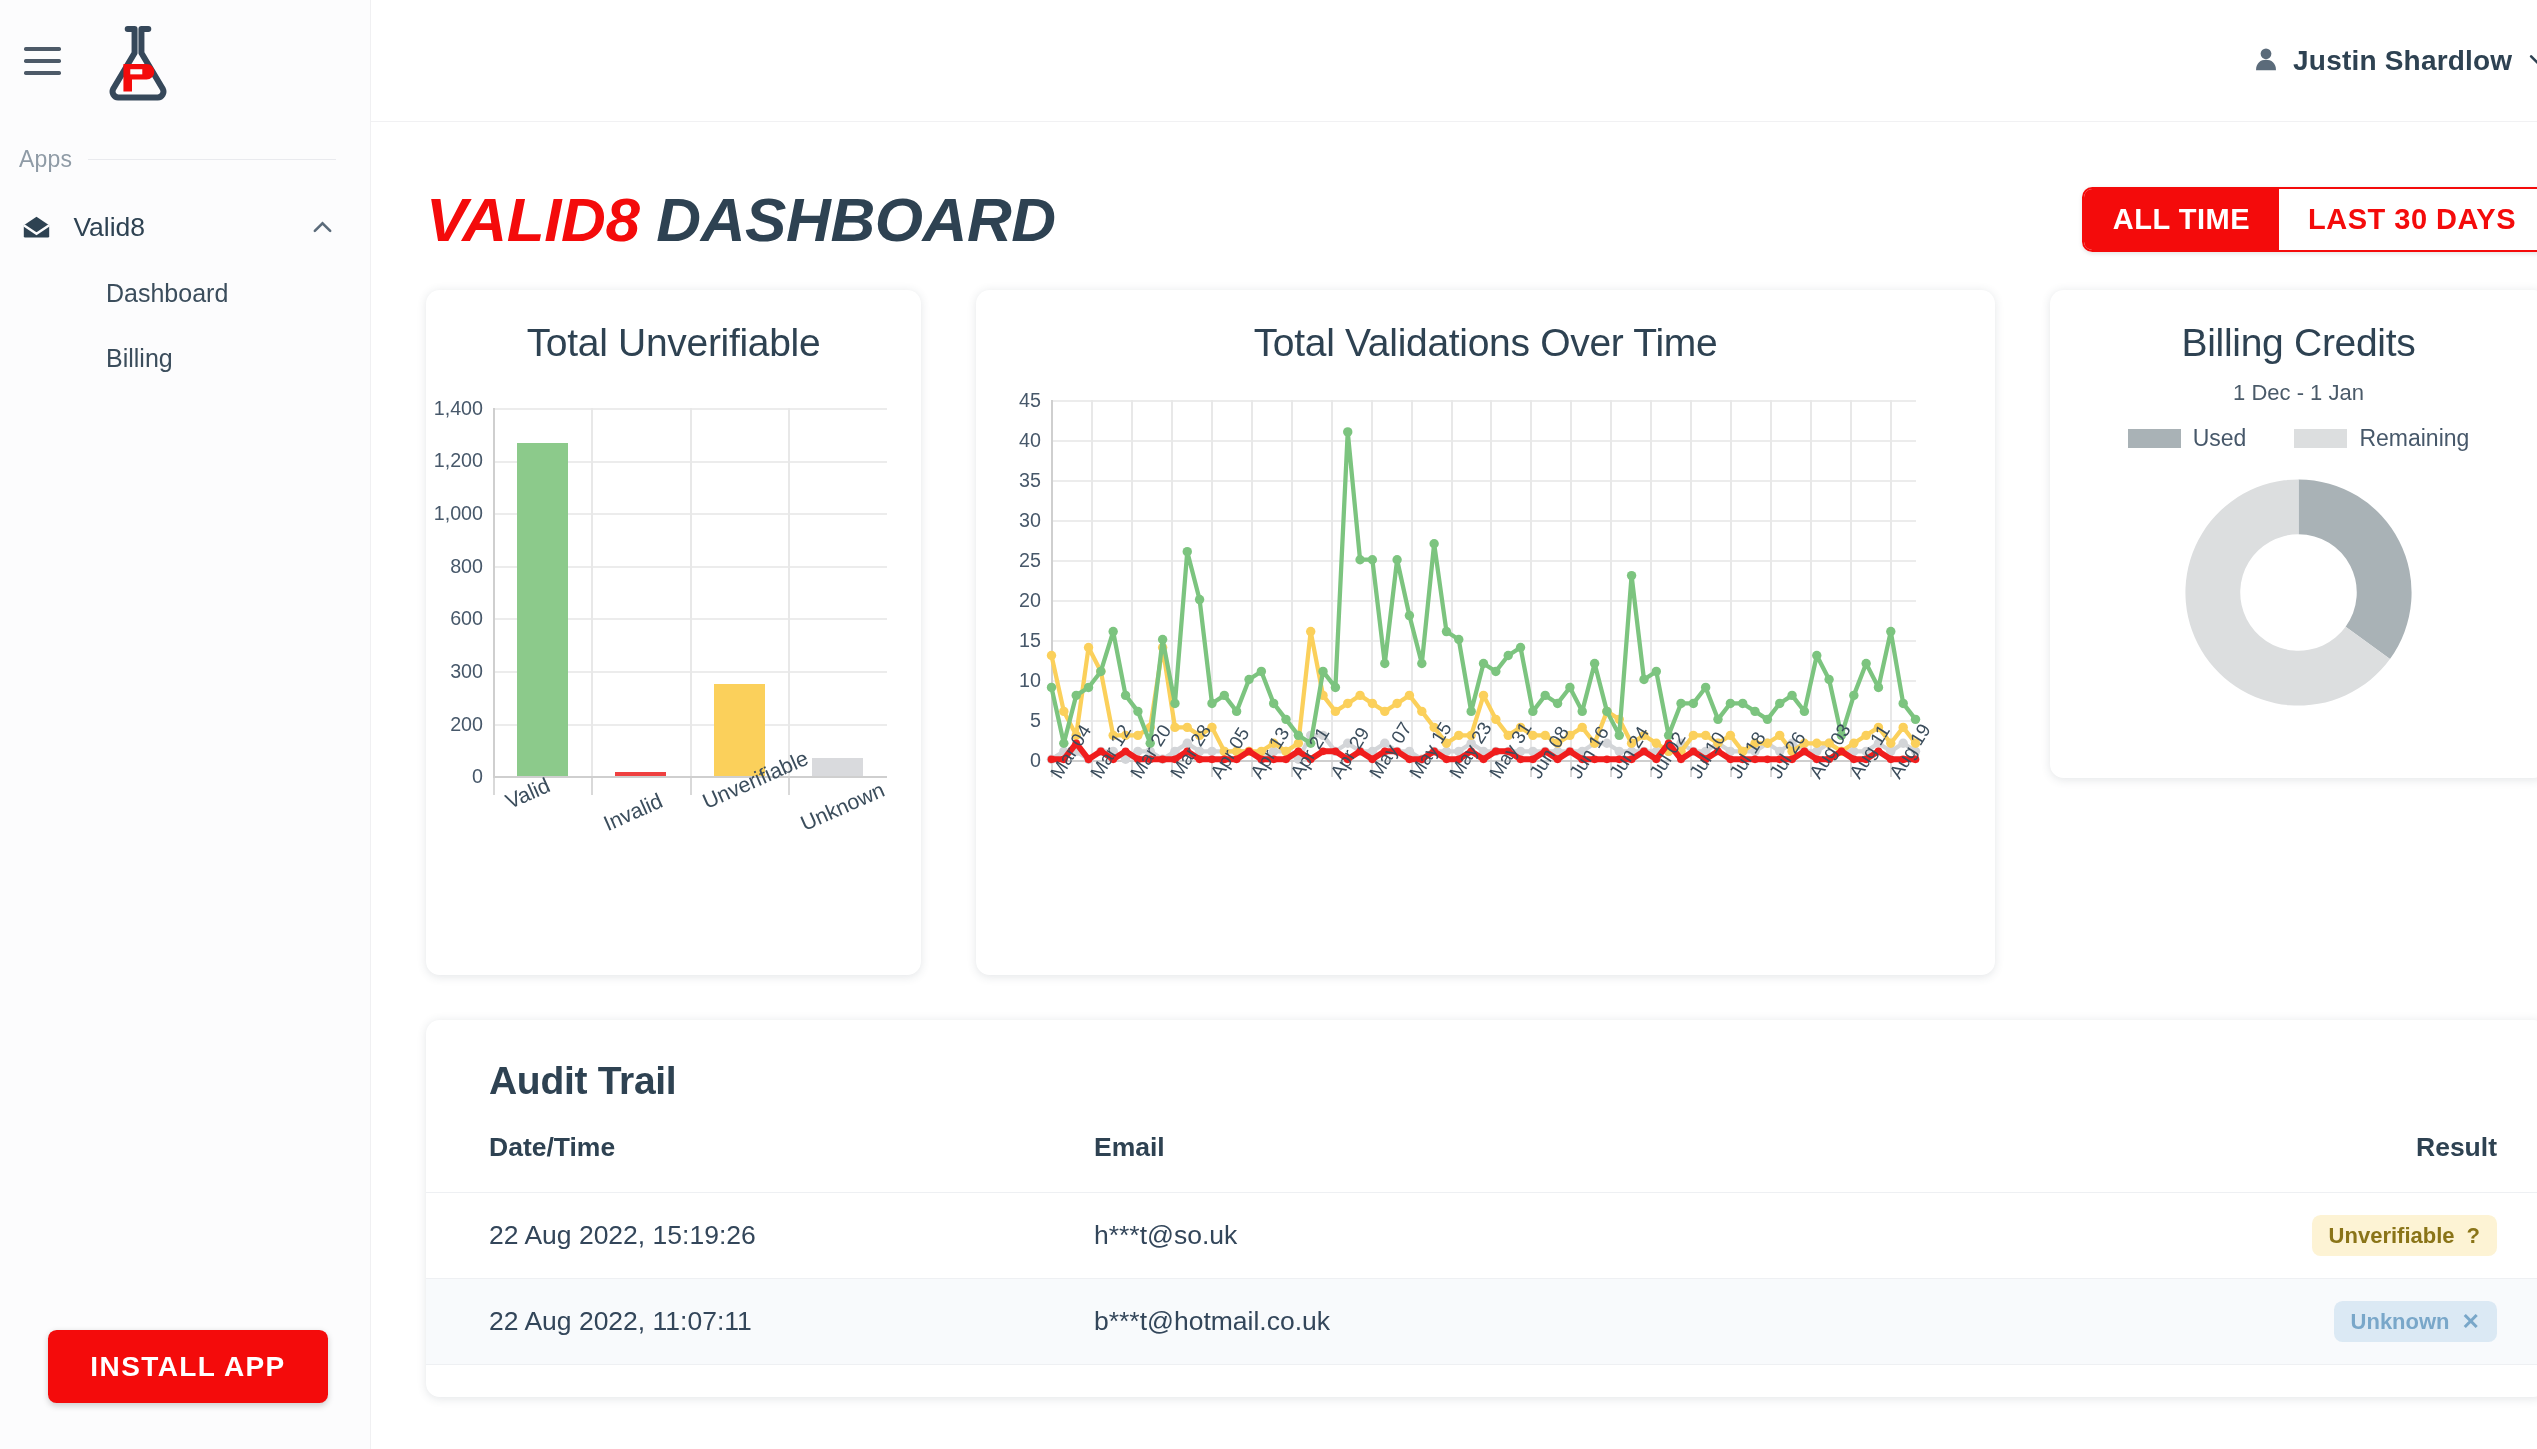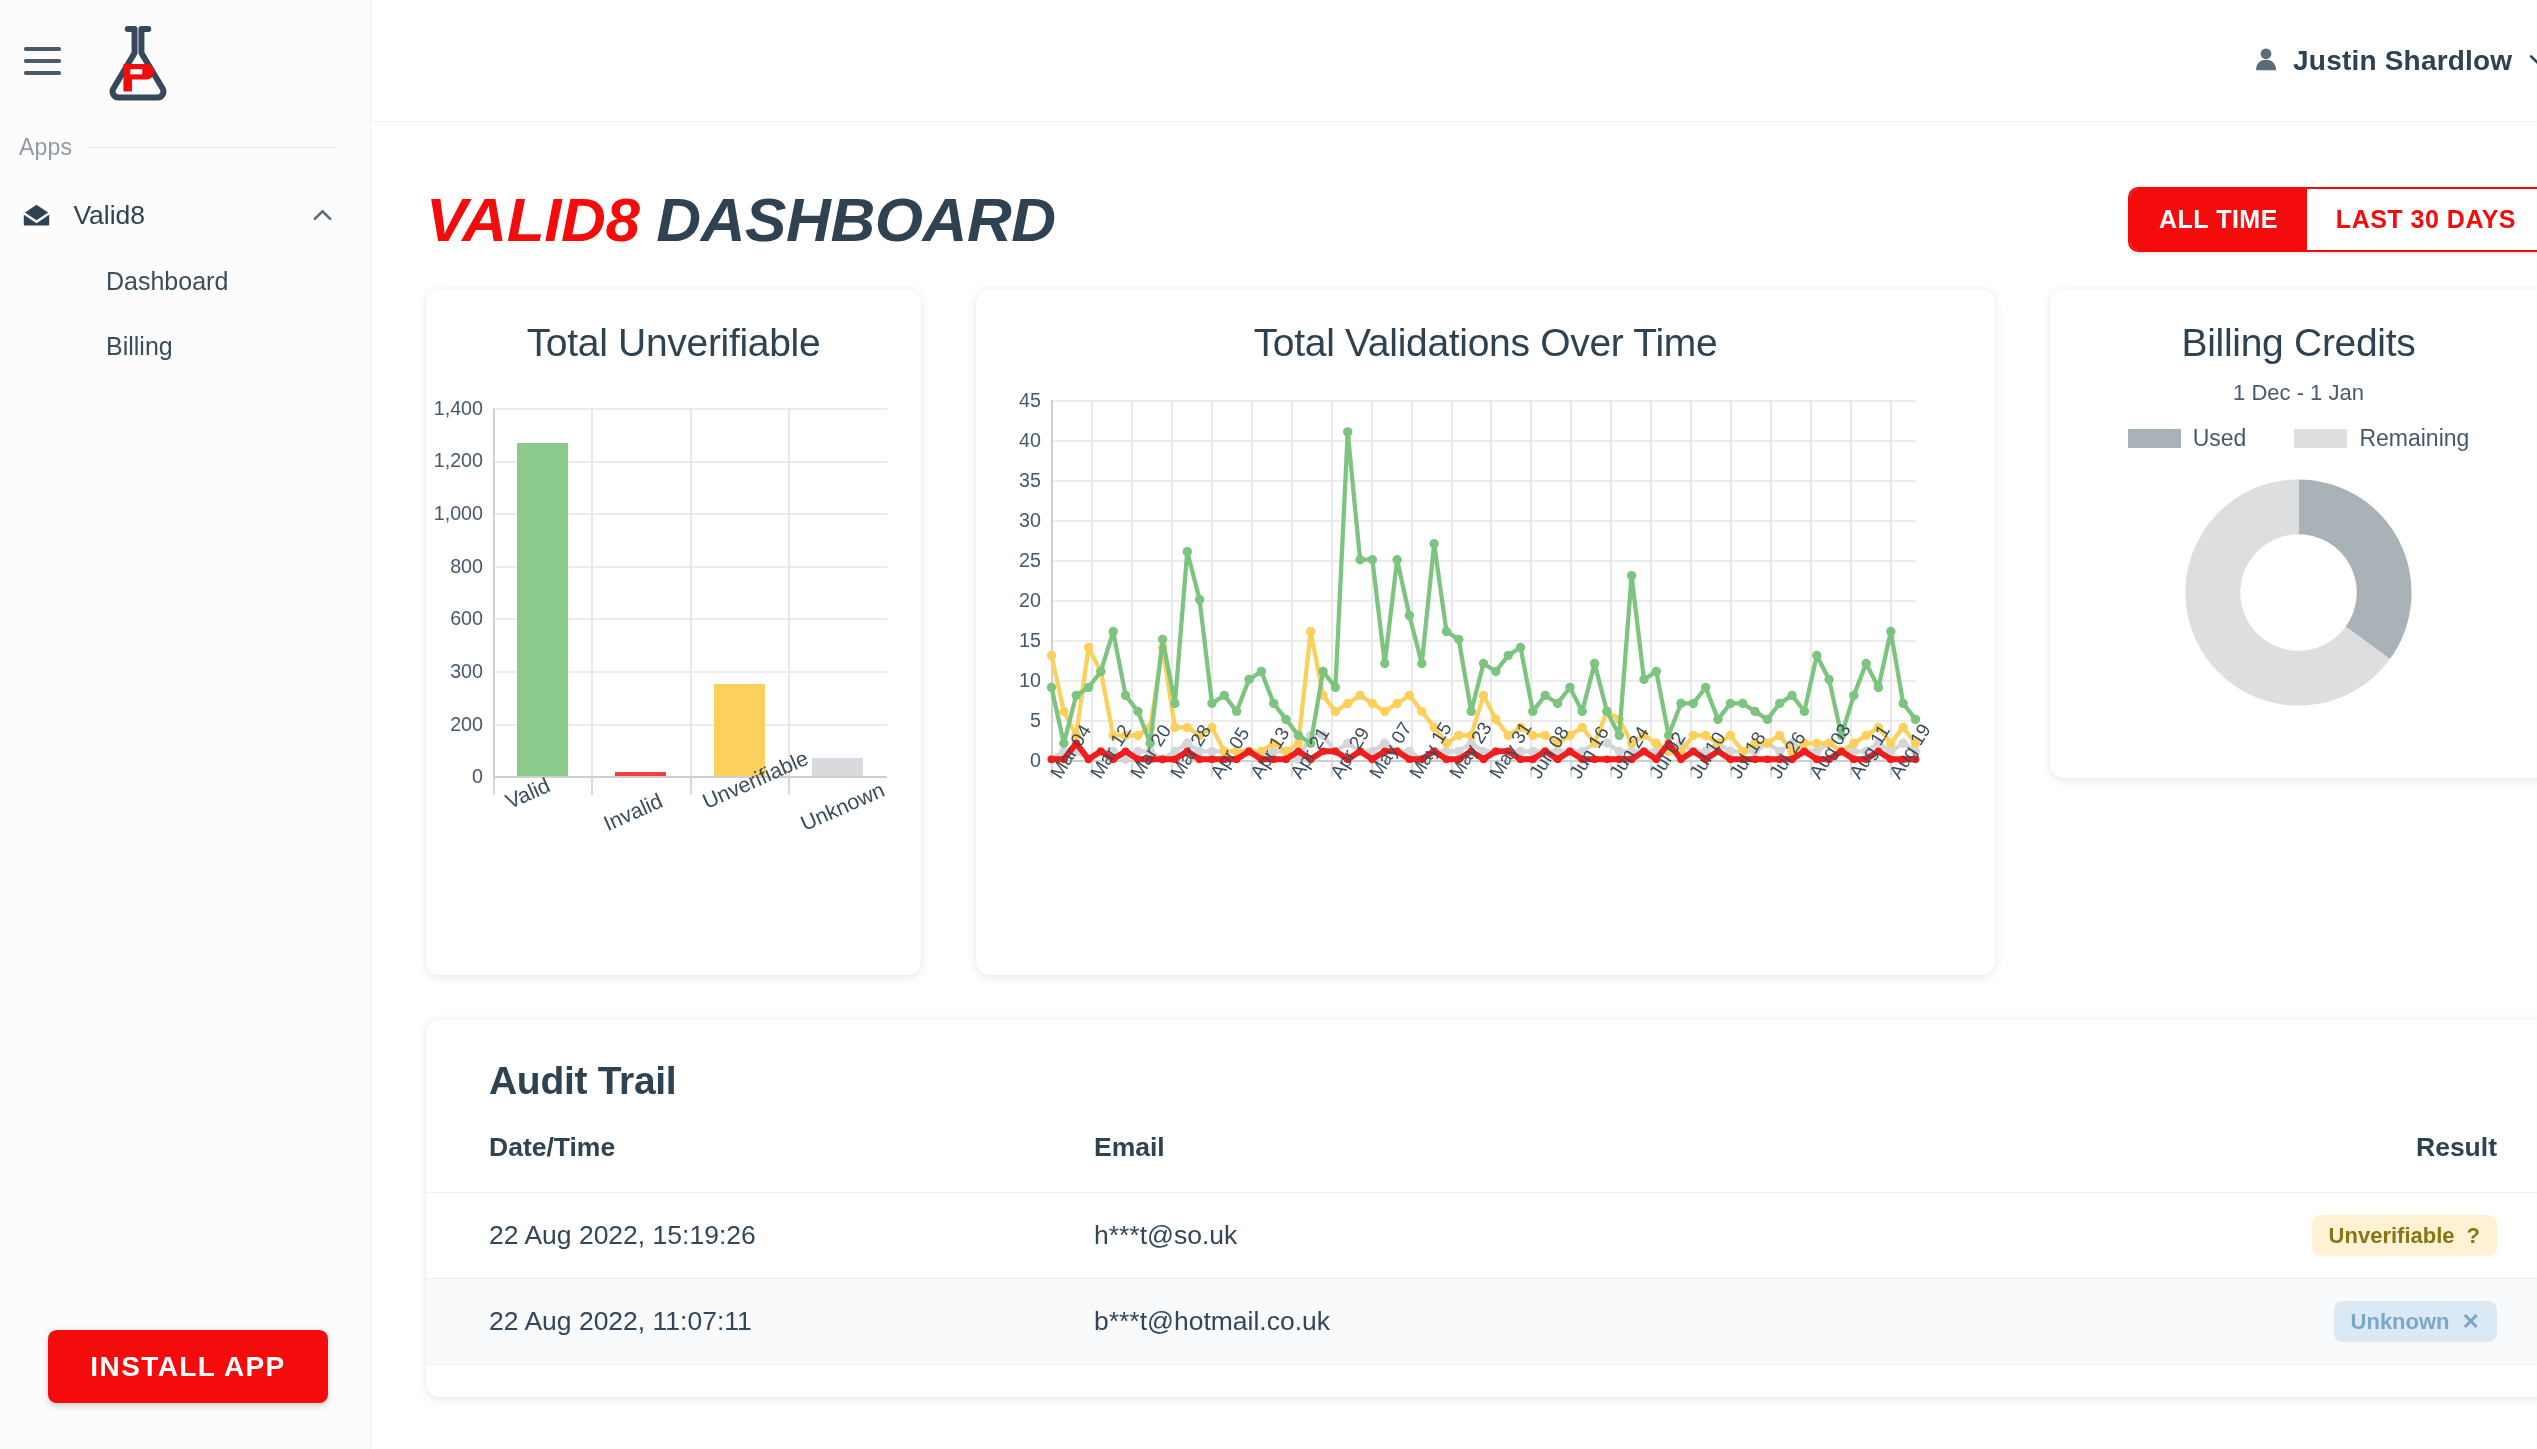--- a/index.html
+++ b/index.html
@@ -24,21 +24,21 @@
   .sb-top { height: 122px; display: flex; align-items: center; padding-left: 22px; }
   .hamburger {
     width: 41px; height: 41px; display: flex; flex-direction: column;
     justify-content: center; gap: 7.7px; cursor: pointer; padding: 0 1.7px;
   }
   .hamburger i { display: block; height: 4.3px; background: #4d5a68; border-radius: 1.7px; }
   .logo-wrap { margin-left: 39px; width: 72px; height: 79px; cursor: pointer; }
 
   .apps-head {
     display: flex; align-items: center; gap: 15.4px;
-    padding: 0 34px 0 19px; margin-top: 12px;
+    padding: 0 34px 0 19px; margin-top: 24px;
   }
   .apps-head .lbl { font-size: 23px; color: #8f9ba6; letter-spacing: 0.2px; white-space: nowrap; }
   .apps-head .rule { flex: 1; height: 1.7px; background: #e9eaee; }
 
   .app-row {
     display: flex; align-items: center; padding: 0 33px 0 22px;
     height: 67px; margin-top: 20.6px; cursor: pointer;
   }
   .app-row .env-ic { width: 36px; display: flex; align-items: center; }
   .app-row .nm { font-size: 26.5px; color: #2e4252; margin-left: 15.4px; flex: 1; }
@@ -75,21 +75,21 @@
   }
   #page-title { font-size: 62px; font-weight: bold; letter-spacing: -0.4px; white-space: nowrap; font-style: italic; }
   #page-title .red { color: #f40b0b; }
   #page-title .dk { color: #2e4252; }
 
   #range-toggle {
     display: flex; border: 2.6px solid #f40b0b; border-radius: 10.3px; overflow: hidden;
     height: 65px; box-shadow: 0 1.7px 4.3px rgba(0,0,0,.10);
   }
   #range-toggle button {
-    font-family: "Liberation Sans", sans-serif; font-size: 25px; font-weight: bold;
+    font-family: "Liberation Sans", sans-serif; font-size: 29px; font-weight: bold;
     letter-spacing: 0.5px; border: none; cursor: pointer; padding: 0 29px; height: 100%;
   }
   #range-toggle .on { background: #f40b0b; color: #fff; }
   #range-toggle .off { background: #fff; color: #f40b0b; }
 
   
   #cards-row { display: flex; gap: 55px; margin-top: 31px; align-items: flex-start; }
   .card {
     background: #fff; border-radius: 13.7px;
     box-shadow: 0 1.7px 9.4px rgba(45,60,80,.13);

